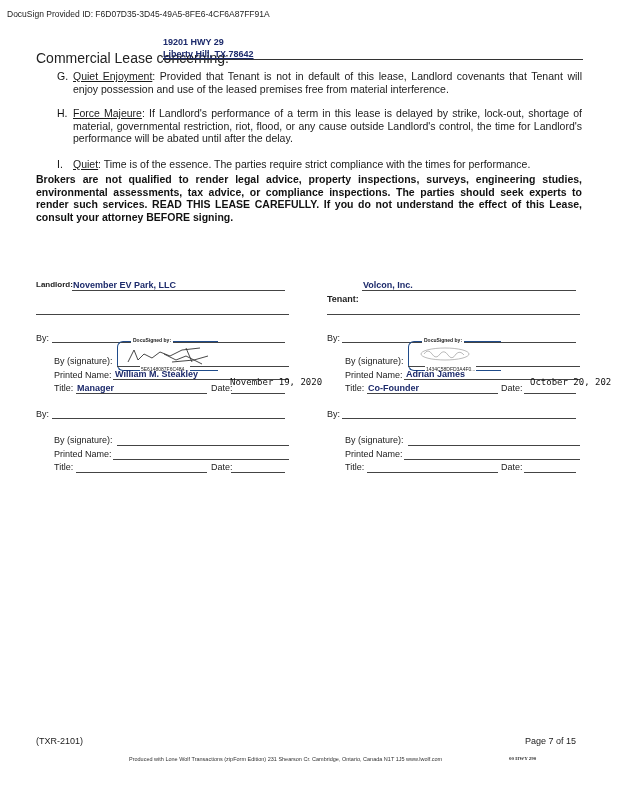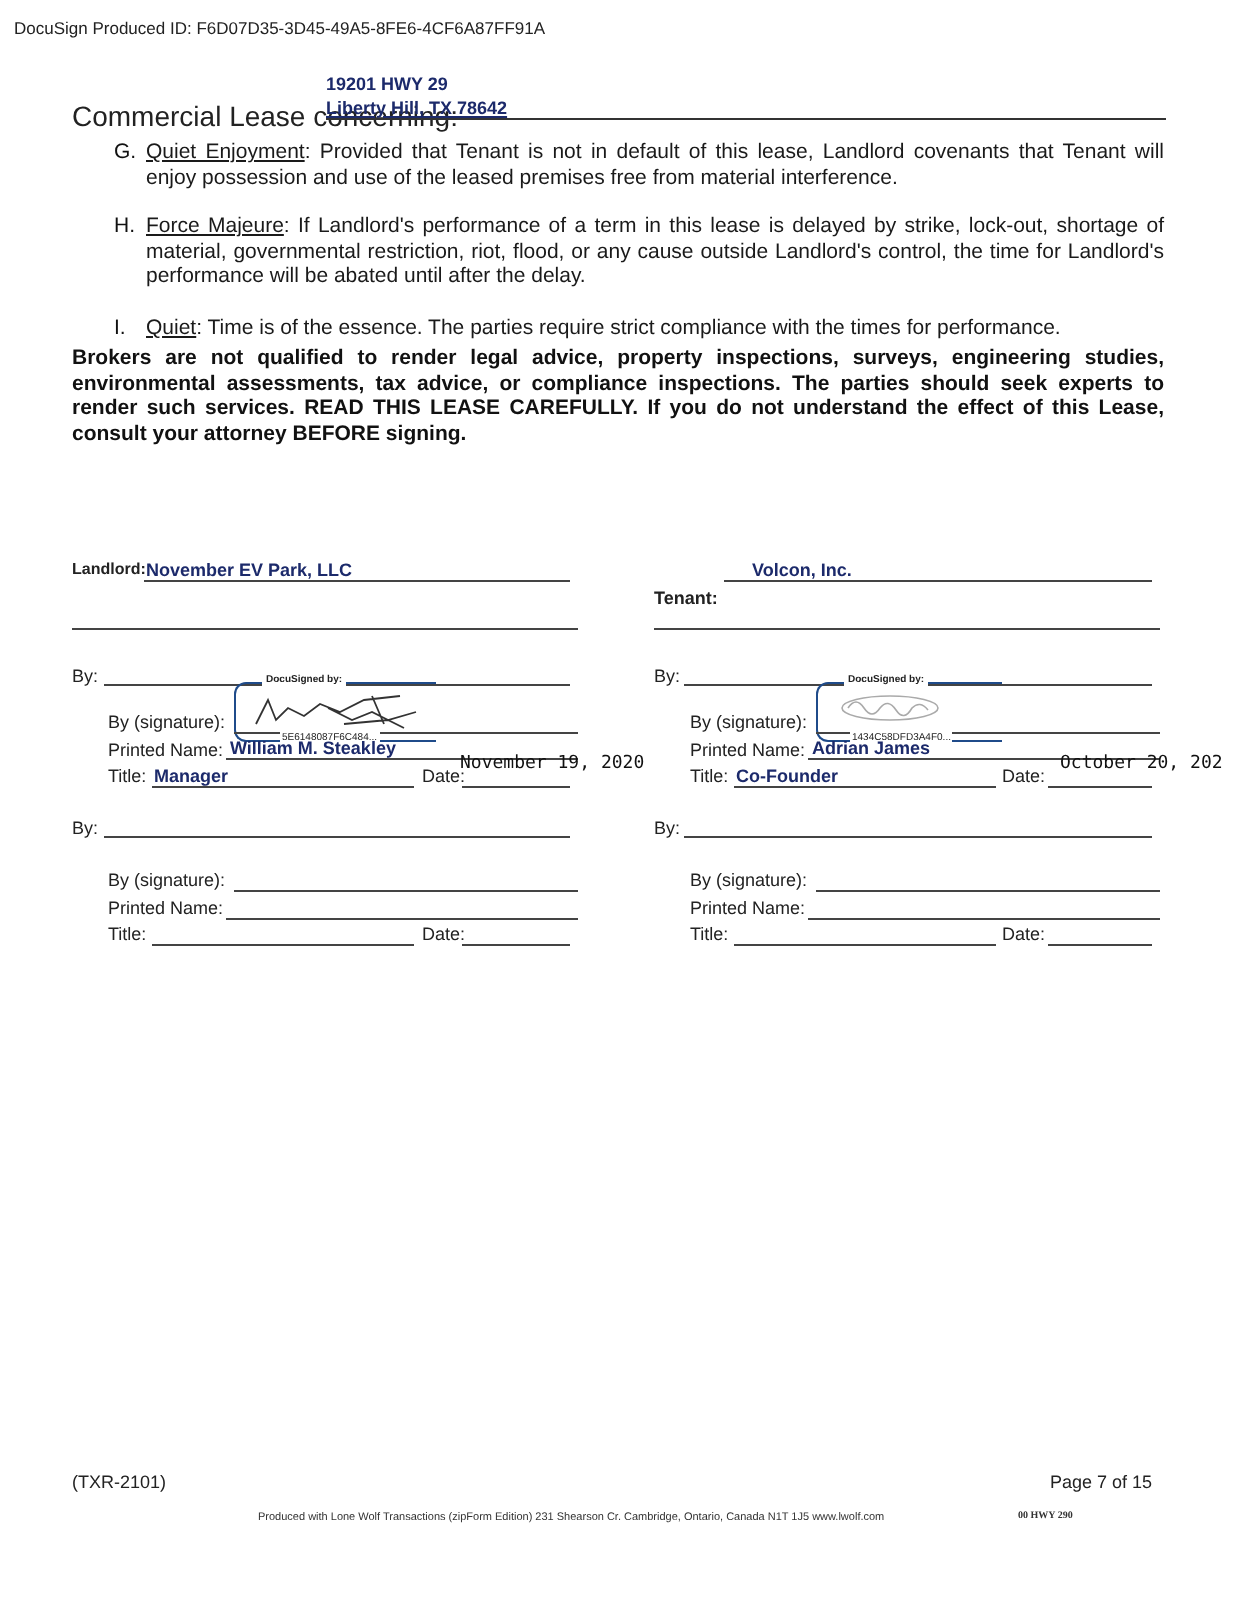--- a/index.html
+++ b/index.html
@@ -25,21 +25,21 @@
   .ds-top { font-size:5px; font-weight:bold; color:#222; background:#fff; padding:0 2px; }
   .ds-id { font-size:5px; color:#222; background:#fff; padding:0 1px; }
   .footer-l { left:36px; top:736px; font-size:9px; color:#222; }
   .footer-r { left:525px; top:736px; font-size:9px; color:#222; }
   .produced { left:129px; top:756px; font-size:5.5px; color:#333; white-space:nowrap; }
   .footid { left:509px; top:756px; font-size:5px; font-family:"Liberation Serif", serif; color:#333; font-weight:bold; }
 </style>
 </head>
 <body>
 
-<div class="abs envelope">DocuSign Produced ID: F6D07D35-3D45-49A5-8FE6-4CF6A87FF91A</div>
+<div class="abs envelope">DocuSign Provided ID: F6D07D35-3D45-49A5-8FE6-4CF6A87FF91A</div>
 <div class="abs addr1">19201 HWY 29</div>
 <div class="abs concern-label">Commercial Lease concerning:</div>
 <div class="abs concern-val">Liberty Hill, TX  78642</div>
 <div class="abs concern-line"></div>
 
 <div class="abs letter" style="left:57px;top:70px;">G.</div>
 <div class="abs para" style="left:73px;top:70px;width:509px;text-align:justify;"><u>Quiet Enjoyment</u><span>: Provided that Tenant is not in default of this lease, Landlord covenants that Tenant will enjoy possession and use of the leased premises free from material interference.</span></div>
 
 <div class="abs letter" style="left:57px;top:107px;">H.</div>
 <div class="abs para" style="left:73px;top:107px;width:509px;text-align:justify;"><u>Force Majeure</u><span>: If Landlord's performance of a term in this lease is delayed by strike, lock-out, shortage of material, governmental restriction, riot, flood, or any cause outside Landlord's control, the time for Landlord's performance will be abated until after the delay.</span></div>
@@ -79,21 +79,21 @@
 <div class="abs lbl" style="left:54px;top:435px;">By (signature):</div>
 <div class="abs line" style="left:117px;top:445px;width:172px;"></div>
 <div class="abs lbl" style="left:54px;top:449px;">Printed Name:</div>
 <div class="abs line" style="left:113px;top:459px;width:176px;"></div>
 <div class="abs lbl" style="left:54px;top:462px;">Title:</div>
 <div class="abs line" style="left:76px;top:472px;width:131px;"></div>
 <div class="abs lbl" style="left:211px;top:462px;">Date:</div>
 <div class="abs line" style="left:231px;top:472px;width:54px;"></div>
 
 <div class="abs lbl-b" style="left:327px;top:294px;">Tenant:</div>
-<div class="abs fill" style="left:376px;top:280px;text-align:center;">Volcon, Inc.</div>
+<div class="abs fill" style="left:363px;top:280px;text-align:center;">Volcon, Inc.</div>
 <div class="abs line" style="left:362px;top:290px;width:214px;"></div>
 <div class="abs line" style="left:327px;top:314px;width:253px;"></div>
 
 <div class="abs lbl" style="left:327px;top:333px;">By:</div>
 <div class="abs line" style="left:342px;top:342px;width:234px;"></div>
 <div class="abs ds-box" style="left:408px;top:341px;width:92px;height:28px;"></div>
 <div class="abs ds-top" style="left:422px;top:337px;">DocuSigned by:</div>
 <svg class="abs" style="left:418px;top:346px;" width="54" height="16" viewBox="0 0 54 16">
   <ellipse cx="27" cy="8" rx="24" ry="6" fill="none" stroke="#aaa" stroke-width="0.8"></ellipse>
   <path d="M6 8 Q10 2 14 8 T22 8 Q26 3 30 9 T38 8 Q42 4 46 9" fill="none" stroke="#aaa" stroke-width="0.8"></path>

